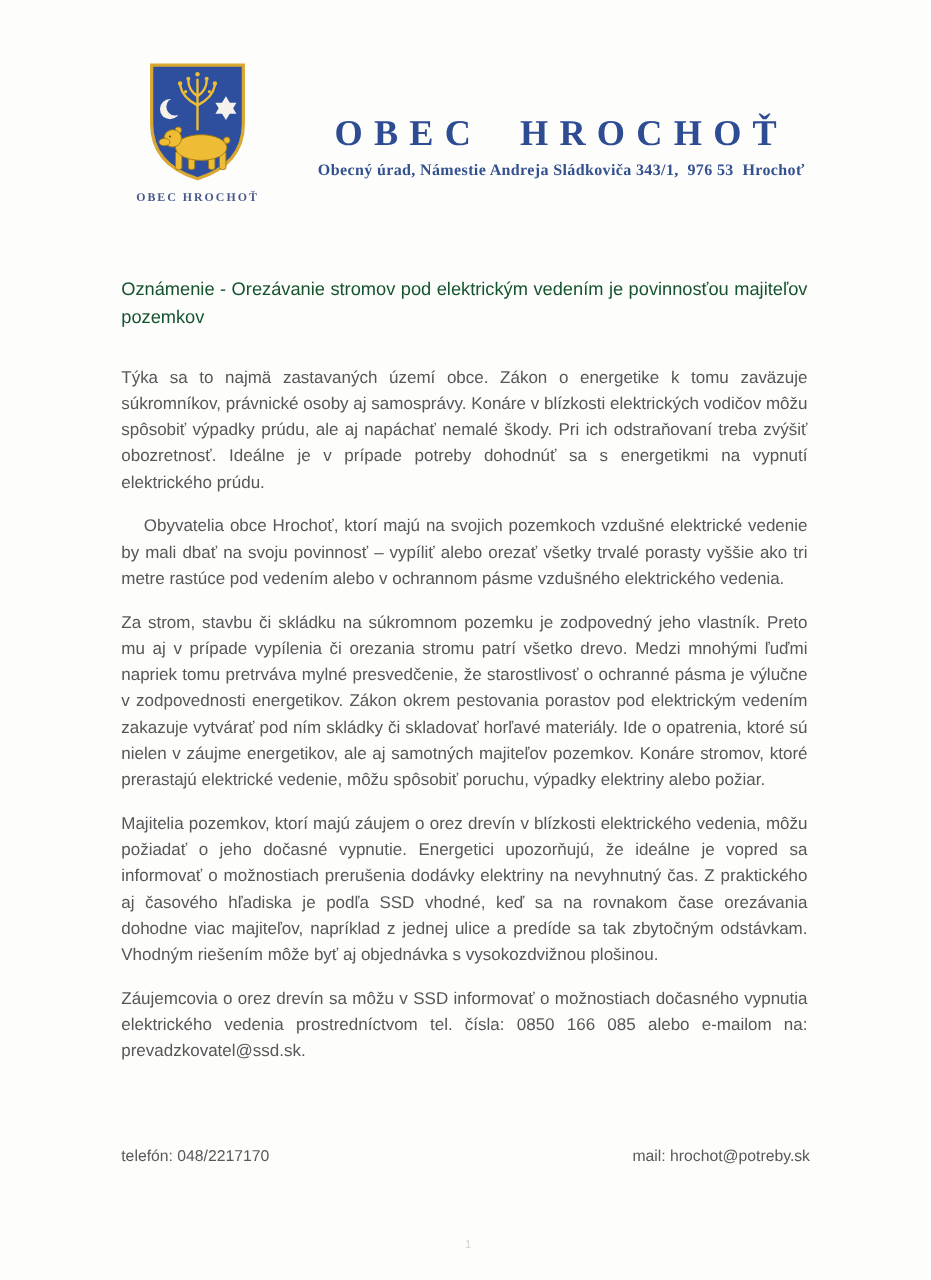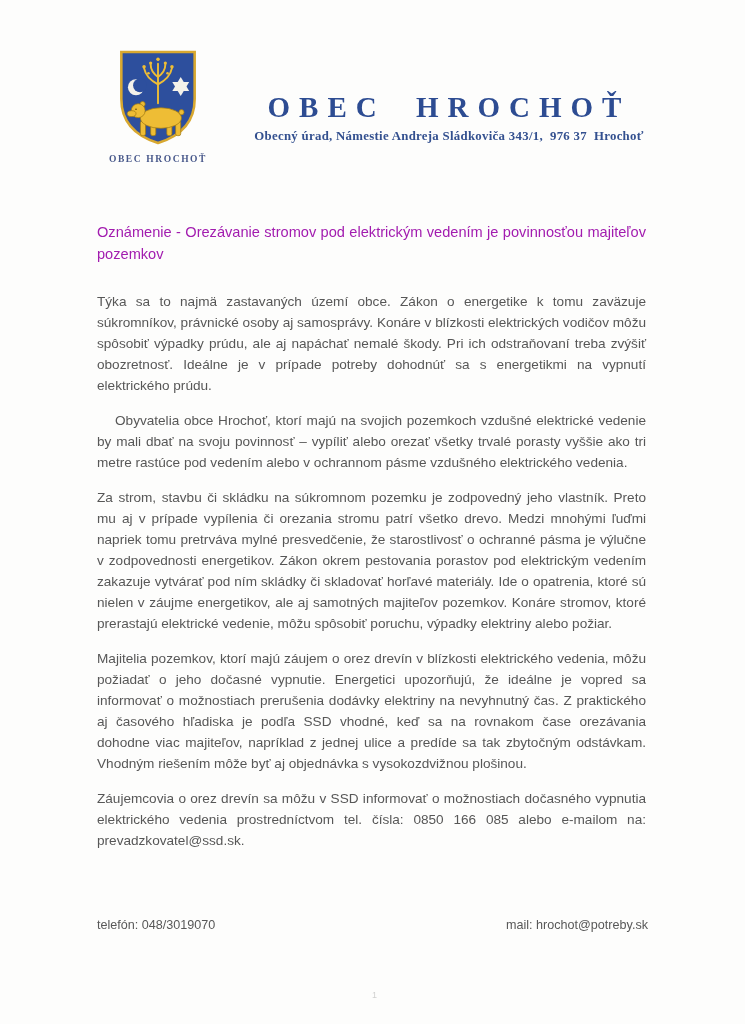--- a/index.html
+++ b/index.html
@@ -21,21 +21,21 @@
     font-size:29px; letter-spacing:9px; word-spacing:14px; color:#2d4c92;
     line-height:1.1; white-space:nowrap;
   }
   .org-subtitle {
     margin-top:5px; font-family:"Liberation Serif", serif; font-weight:bold;
     font-size:12.8px; letter-spacing:0.3px; color:#33508f; white-space:pre;
   }
   
   .content { position:absolute; left:97px; top:221px; width:549px; }
   .subject {
-    font-size:14.6px; line-height:22px; color:#a21caf;
+    font-size:14.6px; line-height:22px; color:#14532d;
     text-align:justify; margin:0 0 26px 0;
   }
   .para {
     font-size:13.6px; line-height:21px; color:#575757;
     text-align:justify; margin:0 0 14px 0;
   }
   .para.indent { text-indent:18px; }
   
   .footer {
     position:absolute; left:97px; right:97px; top:918px;
@@ -93,31 +93,31 @@
         <circle cx="33" cy="88" r="9.5"></circle>
         <ellipse cx="24" cy="92" rx="6" ry="4"></ellipse>
       </g>
       <circle cx="30" cy="86" r="1.1" fill="#5a4408"></circle>
     </svg>
     <div class="crest-caption">OBEC HROCHOŤ</div>
   </div>
 
   <div class="title-block">
     <div class="org-title">OBEC HROCHOŤ</div>
-    <div class="org-subtitle">Obecný úrad, Námestie Andreja Sládkoviča 343/1,  976 37  Hrochoť</div>
+    <div class="org-subtitle">Obecný úrad, Námestie Andreja Sládkoviča 343/1,  976 53  Hrochoť</div>
   </div>
 
   <div class="content">
     <p class="subject">Oznámenie - Orezávanie stromov pod elektrickým vedením je povinnosťou majiteľov pozemkov</p>
     <p class="para">Týka sa to najmä zastavaných území obce. Zákon o energetike k tomu zaväzuje súkromníkov, právnické osoby aj samosprávy. Konáre v blízkosti elektrických vodičov môžu spôsobiť výpadky prúdu, ale aj napáchať nemalé škody. Pri ich odstraňovaní treba zvýšiť obozretnosť. Ideálne je v prípade potreby dohodnúť sa s energetikmi na vypnutí elektrického prúdu.</p>
     <p class="para indent">Obyvatelia obce Hrochoť, ktorí majú na svojich pozemkoch vzdušné elektrické vedenie by mali dbať na svoju povinnosť – vypíliť alebo orezať všetky trvalé porasty vyššie ako tri metre rastúce pod vedením alebo v ochrannom pásme vzdušného elektrického vedenia.</p>
     <p class="para">Za strom, stavbu či skládku na súkromnom pozemku je zodpovedný jeho vlastník. Preto mu aj v prípade vypílenia či orezania stromu patrí všetko drevo. Medzi mnohými ľuďmi napriek tomu pretrváva mylné presvedčenie, že starostlivosť o ochranné pásma je výlučne v zodpovednosti energetikov. Zákon okrem pestovania porastov pod elektrickým vedením zakazuje vytvárať pod ním skládky či skladovať horľavé materiály. Ide o opatrenia, ktoré sú nielen v záujme energetikov, ale aj samotných majiteľov pozemkov. Konáre stromov, ktoré prerastajú elektrické vedenie, môžu spôsobiť poruchu, výpadky elektriny alebo požiar.</p>
     <p class="para">Majitelia pozemkov, ktorí majú záujem o orez drevín v blízkosti elektrického vedenia, môžu požiadať o jeho dočasné vypnutie. Energetici upozorňujú, že ideálne je vopred sa informovať o možnostiach prerušenia dodávky elektriny na nevyhnutný čas. Z praktického aj časového hľadiska je podľa SSD vhodné, keď sa na rovnakom čase orezávania dohodne viac majiteľov, napríklad z jednej ulice a predíde sa tak zbytočným odstávkam. Vhodným riešením môže byť aj objednávka s vysokozdvižnou plošinou.</p>
     <p class="para">Záujemcovia o orez drevín sa môžu v SSD informovať o možnostiach dočasného vypnutia elektrického vedenia prostredníctvom tel. čísla: 0850 166 085 alebo e-mailom na: prevadzkovatel@ssd.sk.</p>
   </div>
 
   <div class="footer">
-    <span>telefón: 048/3019070</span>
+    <span>telefón: 048/2217170</span>
     <span>mail: hrochot@potreby.sk</span>
   </div>
 
   <div class="page-mark">1</div>
 </div>
 
 </body></html>

